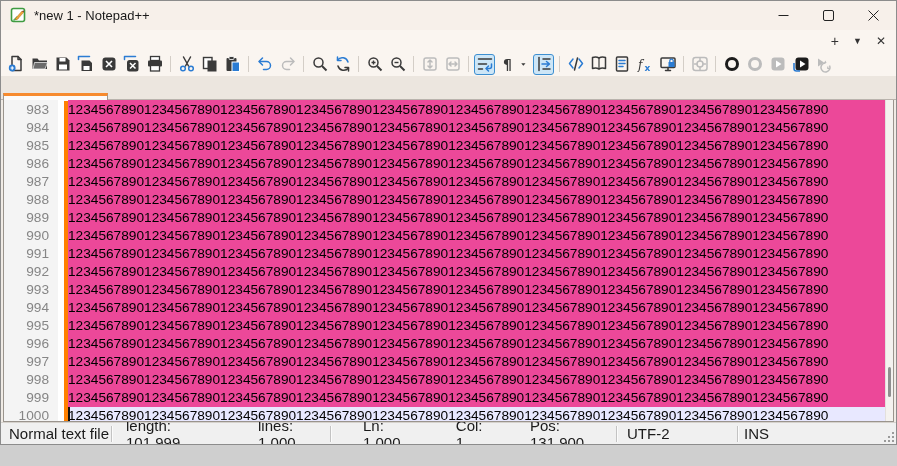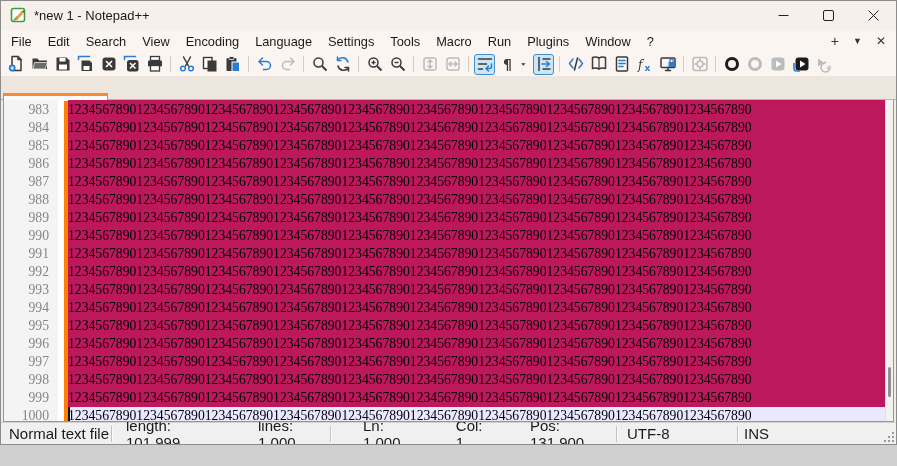--- a/index.html
+++ b/index.html
@@ -40,23 +40,23 @@
   .tab .pencil{width:15px;height:15px;}
   .tab .pin{width:13px;height:13px;}
   .tab .tclose{
     width:14px;height:14px;background:#e6e3df;border:1px solid #b1aca6;border-radius:2px;
     display:flex;align-items:center;justify-content:center;
     color:#a03a31;font-size:10px;font-weight:bold;line-height:1;
   }
   
   .main{flex:1 1 auto;background:#f0ebe5;padding:0 2px;display:flex;min-height:0;}
   .editor{
-    flex:1;border:1px solid #9a948d;border-top:none;background:#be185d;position:relative;
+    flex:1;border:1px solid #9a948d;border-top:none;background:#ec4899;position:relative;
     display:flex;overflow:hidden;
-    font-family:Liberation Serif, serif;font-size:13.68px;line-height:18px;
+    font-family:Liberation Sans, sans-serif;font-size:13.68px;line-height:18px;
   }
   .gutter{width:54px;background:#f4f4f4;color:#868686;text-align:right;padding-top:1px;flex:0 0 auto;}
   .gutter .gnum{height:18px;padding-right:9px;}
   .marginwhite{width:6px;background:#fff;flex:0 0 auto;}
   .changecol{width:4px;background:#fff;flex:0 0 auto;padding-top:1px;}
   .changecol .strip{width:4px;background:#ff8000;}
   .textcol{flex:1 1 auto;padding-top:1px;position:relative;}
   .trow{height:18px;white-space:pre;color:#000;position:relative;}
   .trow.hl{background:#e8e8ff;}
   .caret{position:absolute;left:0;top:1px;width:2px;height:16px;background:#111;}
@@ -104,35 +104,20 @@
       </div>
       <div class="winbtn">
         <svg width="11" height="11" viewBox="0 0 11 11">
             <path d="M0.5 0.5 L10.5 10.5 M10.5 0.5 L0.5 10.5" stroke="#222" stroke-width="1"></path>
           </svg>
       </div>
     </div>
   </div>
 
   <div class="menubar">
-    <div id="menu-items" style="display:flex;align-items:center;">
-        <div class="menu-item">File</div>
-        <div class="menu-item">Edit</div>
-        <div class="menu-item">Search</div>
-        <div class="menu-item">View</div>
-        <div class="menu-item">Encoding</div>
-        <div class="menu-item">Language</div>
-        <div class="menu-item">Settings</div>
-        <div class="menu-item">Tools</div>
-        <div class="menu-item">Macro</div>
-        <div class="menu-item">Run</div>
-        <div class="menu-item">Plugins</div>
-        <div class="menu-item">Window</div>
-        <div class="menu-item">?</div>
-      </div>
     <div class="menubar-right" id="menu-right">
         <span style="font-size: 14px;">+</span>
         <span style="font-size: 9px;">▼</span>
         <span>✕</span>
       </div>
   </div>
 
   <div class="toolbar" id="toolbar">
       <div class="tbtn">
         <svg width="18" height="18" viewBox="0 0 18 18">
@@ -433,21 +418,21 @@
     <div class="ssec s1">Normal text file</div>
     <div class="ssec s2">
       <span>length: 101,999</span>
       <span>lines: 1,000</span>
     </div>
     <div class="ssec s3">
       <span>Ln: 1,000</span>
       <span class="g1">Col: 1</span>
       <span class="g2">Pos: 131,900</span>
     </div>
-    <div class="ssec s5">UTF-8</div>
+    <div class="ssec s5">UTF-2</div>
     <div class="ssec s6">INS</div>
     <div class="grip">
       <svg width="13" height="13" viewBox="0 0 13 13">
         <g fill="#9a9a9a">
           <rect x="9" y="9" width="2" height="2"></rect>
             <rect x="9" y="5" width="2" height="2"></rect>
           <rect x="9" y="1" width="2" height="2"></rect>
             <rect x="5" y="9" width="2" height="2"></rect>
           <rect x="5" y="5" width="2" height="2"></rect>
             <rect x="1" y="9" width="2" height="2"></rect>

